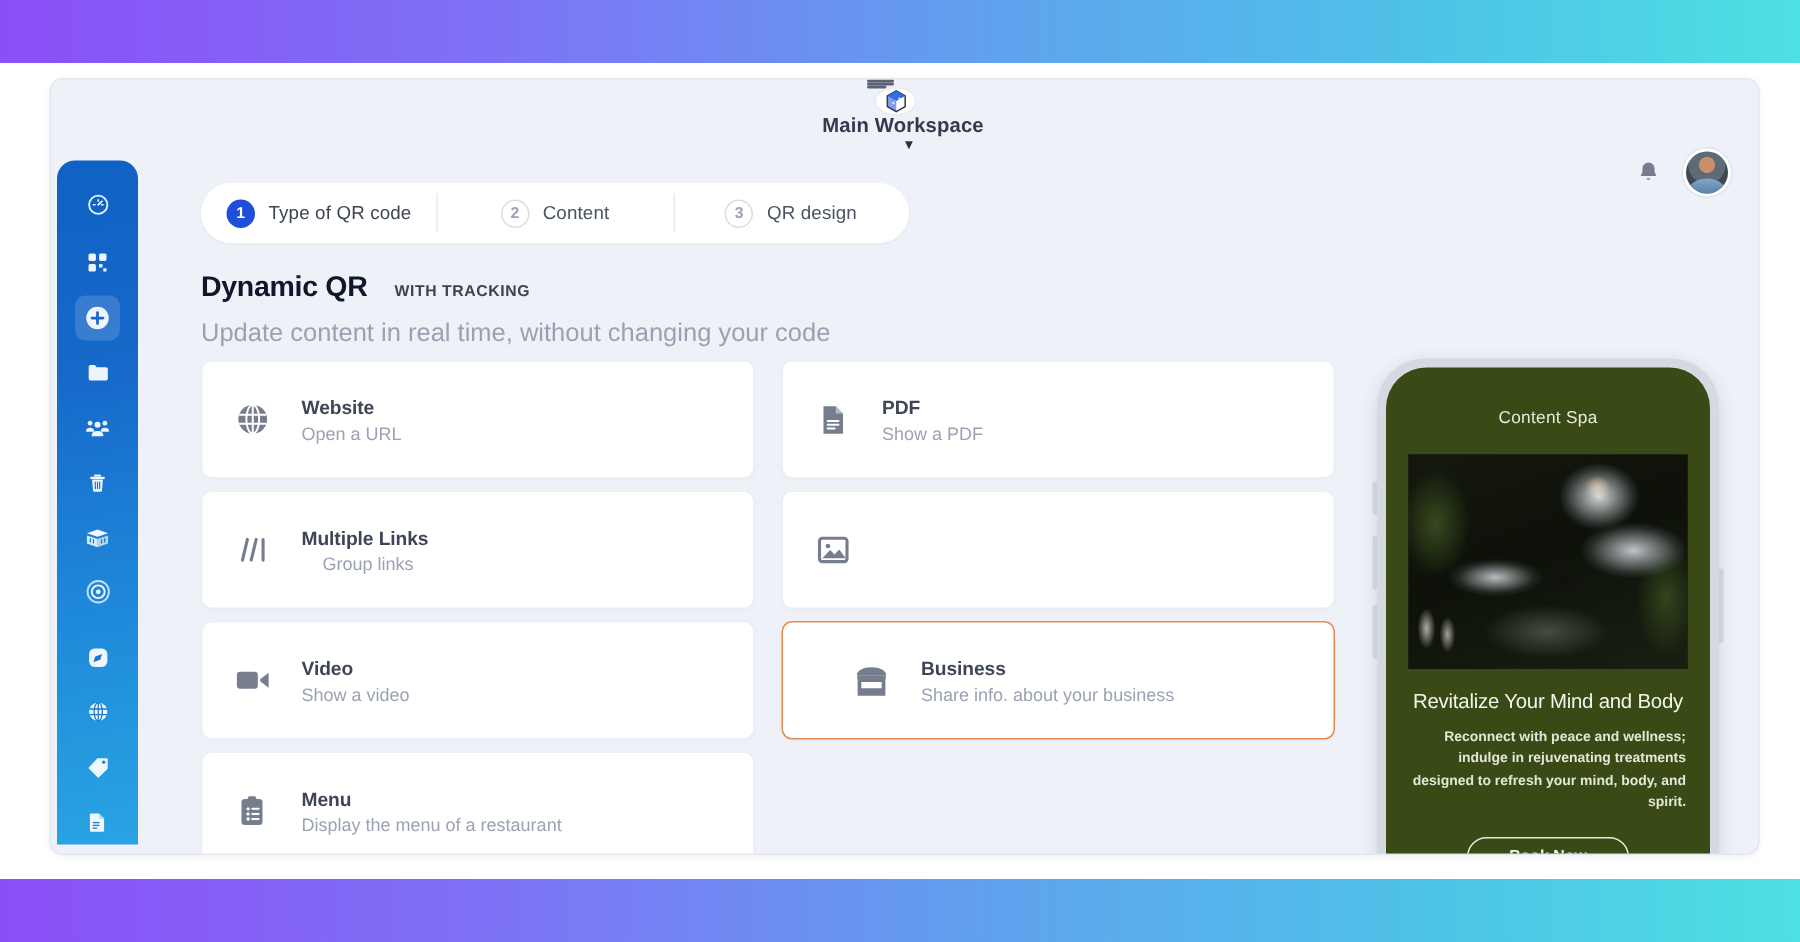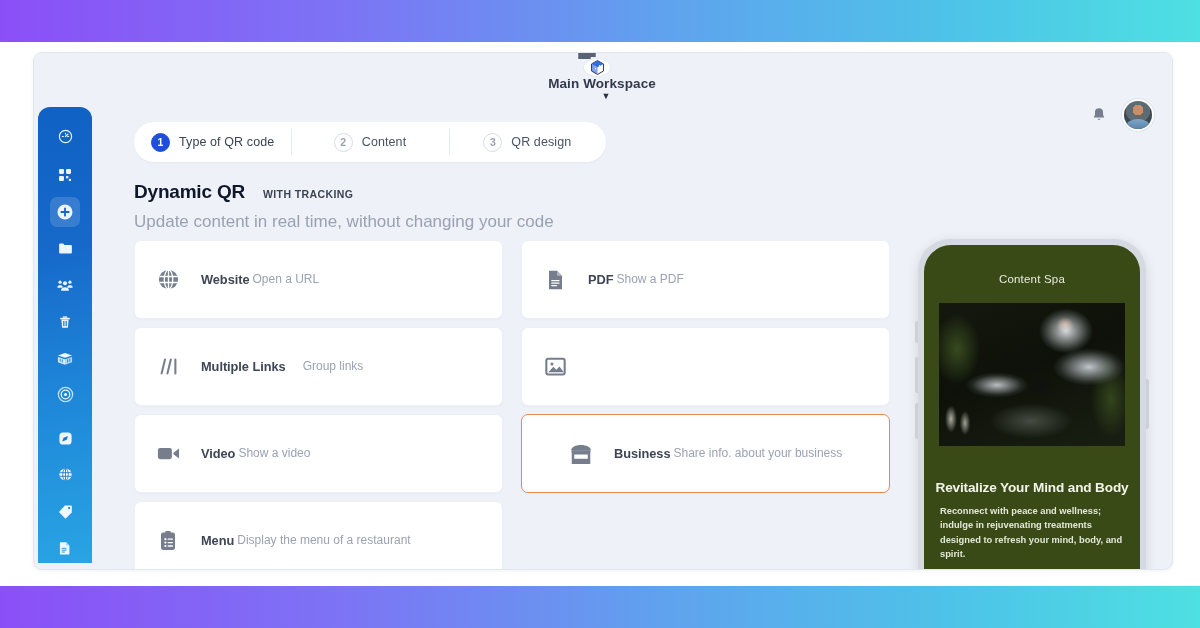--- a/index.html
+++ b/index.html
@@ -169,21 +169,21 @@
     cursor: pointer;
     box-shadow: 0 1px 2px rgba(40,50,80,.03);
   }
   .card.selected { border: 1px solid #e8894f; padding-left: 42px; }
   .card-ico {
     width: 34px; height: 34px; flex: none;
     display: flex; align-items: center; justify-content: center;
     margin-right: 16px;
     color: #767e8e;
   }
-  .card-txt { display: flex; flex-direction: row; gap: 3px; }
+  .card-txt { display: flex; flex-direction: column; gap: 3px; }
   .card-title { font-size: 12.8px; font-weight: 700; color: #3e4554; letter-spacing: -.05px; }
   .card-sub { font-size: 12px; color: #9ba2b3; }
   .card-sub.indent { padding-left: 14px; }
 
   
   .phone {
     position: absolute; left: 820px; top: 134px;
     width: 228px; height: 400px;
   }
   .phone-body {
@@ -230,25 +230,25 @@
       radial-gradient(ellipse 16px 14px at 102px 84px, rgba(16,16,16,.95) 0%, transparent 75%),
       radial-gradient(ellipse 52px 22px at 92px 118px, rgba(120,126,120,.5) 0%, transparent 80%),
       radial-gradient(ellipse 30px 46px at 18px 46px, rgba(62,84,34,.85) 0%, transparent 78%),
       radial-gradient(ellipse 26px 50px at 172px 96px, rgba(58,80,32,.8) 0%, transparent 78%),
       radial-gradient(ellipse 8px 18px at 12px 116px, rgba(228,226,214,.75) 0%, transparent 75%),
       radial-gradient(ellipse 7px 16px at 26px 120px, rgba(222,220,208,.7) 0%, transparent 75%),
       linear-gradient(160deg, #14180e 0%, #0d1109 45%, #1a1f12 100%);
     background-color: #0e1109;
   }
   .ph-h1 {
-    margin-top: 34px; width: 196px; text-align: center;
-    font-size: 13.6px; font-weight: 700; color: #f2f4ec; letter-spacing: -.15px;
+    margin-top: 14px; width: 196px; text-align: center;
+    font-size: 13.6px; font-weight: 400; color: #f2f4ec; letter-spacing: -.15px;
   }
   .ph-p {
-    margin-top: 9px; width: 184px; text-align: left;
+    margin-top: 9px; width: 184px; text-align: right;
     font-size: 9.3px; line-height: 1.55; color: #e2e7d6; font-weight: 600;
   }
   .ph-btn {
     margin-top: 16px;
     width: 108px; height: 26px;
     border: 1px solid #e8ecdf; border-radius: 13px;
     display: flex; align-items: center; justify-content: center;
     font-size: 10.6px; font-weight: 700; color: #f2f4ec;
     cursor: pointer; background: transparent;
   }

